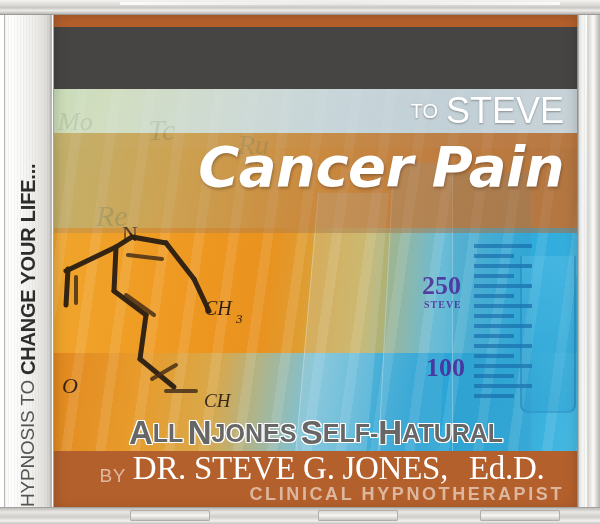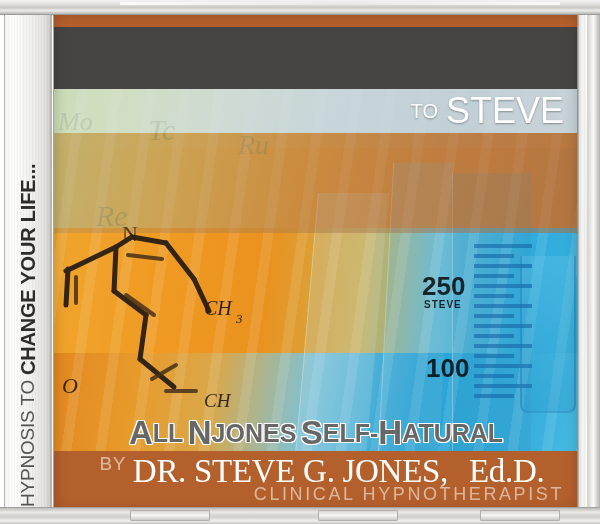--- a/index.html
+++ b/index.html
@@ -83,21 +83,21 @@
   .p2{left:330px;top:150px;width:60px;height:350px;transform:skewX(-3deg);
       background:rgba(120,190,215,.24);}
   .p3{left:398px;top:160px;width:78px;height:340px;background:rgba(60,150,190,.22);}
 
   
   .beaker{position:absolute;left:420px;top:225px;width:104px;height:185px;opacity:.75;}
   .tick{position:absolute;left:0;height:4px;background:#1668a8;opacity:.85;}
   .beaker-glass{position:absolute;right:2px;top:18px;width:52px;height:155px;
       border:2px solid rgba(25,120,180,.55);border-top:none;border-radius:0 0 8px 8px;
       background:linear-gradient(to bottom,rgba(120,205,235,.35),rgba(40,150,200,.4));}
-  .num{position:absolute;font-family:Liberation Sans, sans-serif;color:#000000;
+  .num{position:absolute;font-family:Liberation Serif, serif;color:#4c1d95;
        font-weight:700;opacity:.8;text-align:right;}
   .num-250{left:10px;top:36px;font-size:26px;}
   .num-approx{left:12px;top:62px;font-size:10px;letter-spacing:1px;}
   .num-200{left:14px;top:120px;font-size:26px;}
 
   
   .chem{position:absolute;left:0;top:206px;width:290px;height:200px;opacity:.92;}
   .chem svg{width:100%;height:100%;}
 
   
@@ -134,29 +134,29 @@
       font-family:"Liberation Sans",sans-serif;color:#676767;
       font-weight:700;white-space:nowrap;
       text-shadow:
         -1px -1px 0 #ffffff, 1px -1px 0 #ffffff,
         -1px  1px 0 #ffffff, 1px  1px 0 #ffffff,
          0   -1px 0 #ffffff, 0    1px 0 #ffffff,
         -1px  0   0 #ffffff, 1px  0   0 #ffffff;}
   .t-allnat .c{font-size:33px;} .t-allnat .s{font-size:25px;}
 
   .t-by{position:absolute;left:12px;right:0;bottom:24px;height:34px;z-index:26;
-      display:flex;align-items:flex-start;justify-content:center;
+      display:flex;align-items:flex-end;justify-content:center;
       font-family:"Liberation Serif",serif;color:#ffffff;white-space:nowrap;}
   .t-by .by{font-size:19px;color:#dcbba2;margin-right:7px;letter-spacing:.5px;
       font-family:"Liberation Sans",sans-serif;}
   .t-by .nm{font-size:33px;letter-spacing:-.3px;}
 
   .t-clin{position:absolute;right:14px;bottom:6px;z-index:26;
       font-family:"Liberation Sans",sans-serif;font-size:18px;color:#e3c7b3;
-      letter-spacing:2.6px;opacity:.85;}
+      letter-spacing:2.6px;opacity:.85;font-weight:bold;}
 
   .cover-shadow{position:absolute;inset:0;z-index:35;pointer-events:none;
       box-shadow:inset 0 0 14px rgba(0,0,0,.22);}
 </style>
 </head>
 <body>
 
 <div id="case">
 
   <div class="spine">
@@ -243,20 +243,21 @@
     <div class="band-light"></div>
     <div class="band-tint"></div>
     <div class="band-orange-bottom"></div>
 
 
     <div class="t-handle">
       <span class="sm">TO</span>
       <span class="lg">STEVE</span>
     </div>
 
+    <div class="t-cancer">Cancer Pain</div>
 
     <div class="t-allnat">
       <span class="c">A</span><span class="s">LL</span>&nbsp;<span class="c">N</span><span class="s">JONES</span>&nbsp;<span class="c">S</span><span class="s">ELF-</span><span class="c">H</span><span class="s">ATURAL</span>
     </div>
 
     <div class="t-by">
       <span class="by">BY</span>
       <span class="nm">DR. STEVE G. JONES,</span>
       <span class="nm sm2" style="margin-left:21px;">Ed.D.</span>
     </div>

